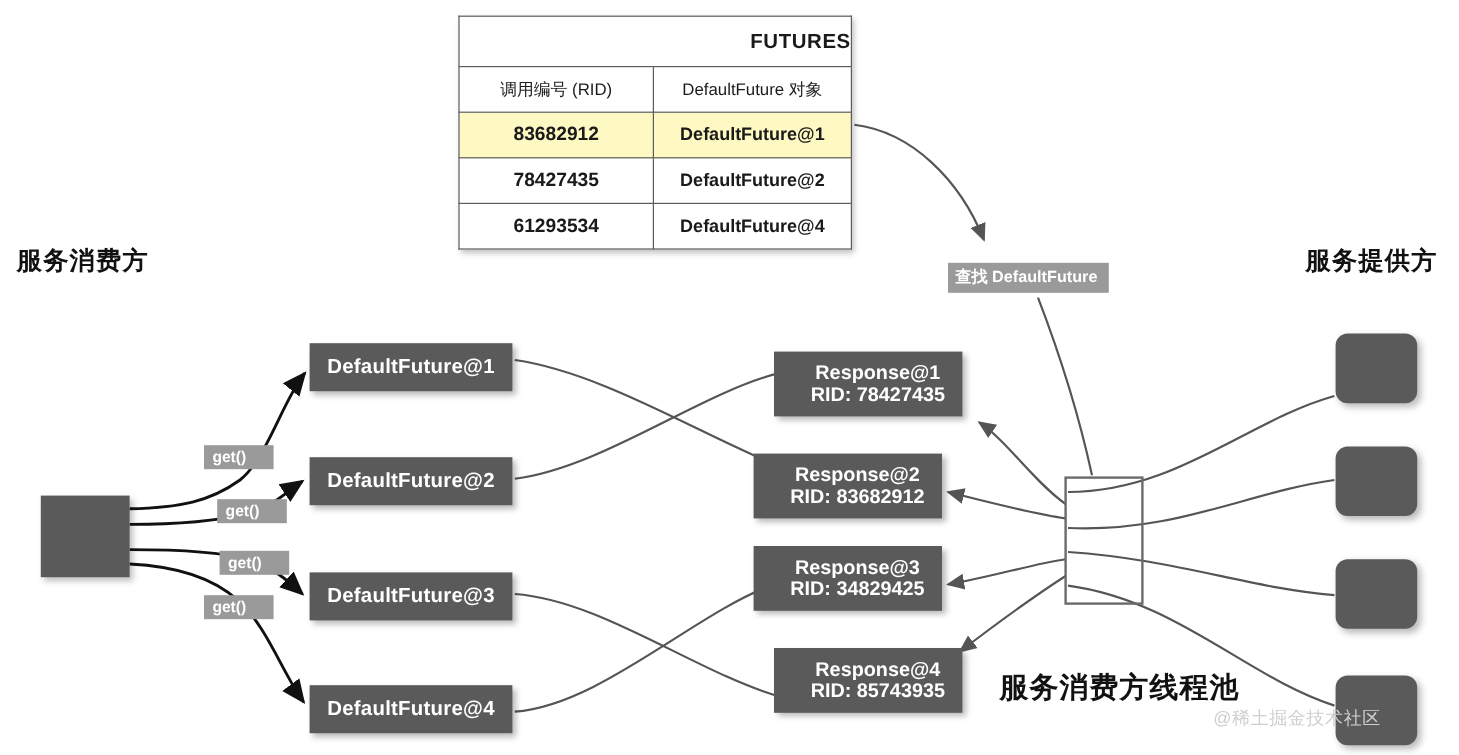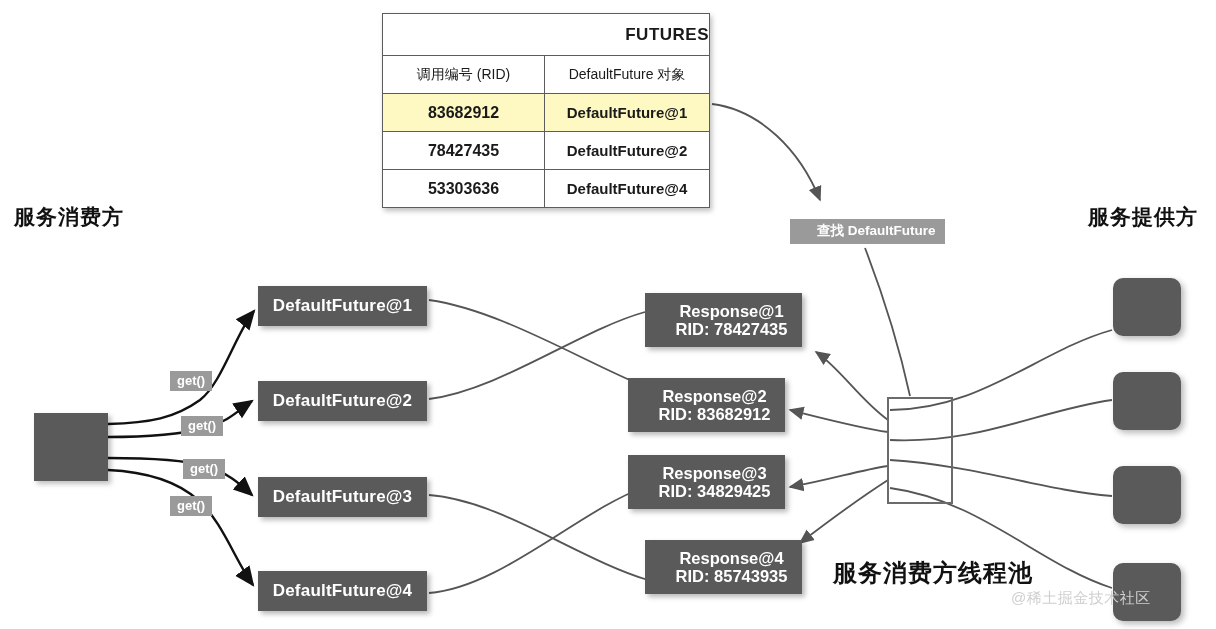--- a/index.html
+++ b/index.html
@@ -48,24 +48,24 @@
   }
   .provider-box {
     position:absolute; left:1113px; width:68px; height:58px;
     background:#5a5a5a; border-radius:10px;
     box-shadow:3px 3px 6px rgba(0,0,0,.28);
   }
 
   
   .tag {
     position:absolute; background:#9a9a9a; color:#ffffff;
-    font-size:13px; font-weight:bold; padding:3px 7px 4px 7px;
+    font-size:13px; font-weight:bold; padding:3px 23px 4px 7px;
     white-space:nowrap; line-height:1;
   }
-  .tag-lookup { font-size:13.5px; padding:5px 9px 6px 27px; }
+  .tag-lookup { font-size:13.5px; padding:5px 9px 6px 6px; }
 
   
   .caption {
     position:absolute; color:#111111; font-weight:bold;
     font-size:21px; white-space:nowrap; letter-spacing:1px;
   }
   .thread-pool-rect {
     position:absolute; left:887px; top:397px; width:62px; height:103px;
     border:2px solid #6b6b6b; background:transparent;
   }
@@ -125,21 +125,21 @@
     </tr>
     <tr class="alt">
       <td class="rid-cell">83682912</td>
       <td class="obj-cell">DefaultFuture@1</td>
     </tr>
     <tr>
       <td class="rid-cell">78427435</td>
       <td class="obj-cell">DefaultFuture@2</td>
     </tr>
     <tr>
-      <td class="rid-cell">53303636</td>
+      <td class="rid-cell">61293534</td>
       <td class="obj-cell">DefaultFuture@4</td>
     </tr>
   </tbody>
     </table>
 
   <div class="caption" style="left:14px; top:203px;">服务消费方</div>
   <div class="caption" style="left:1088px; top:203px;">服务提供方</div>
   <div class="caption" style="left:833px; top:557px; font-size:24px;">服务消费方线程池</div>
 
   <div class="tag tag-lookup" style="left:790px; top:219px;">查找 DefaultFuture</div>

